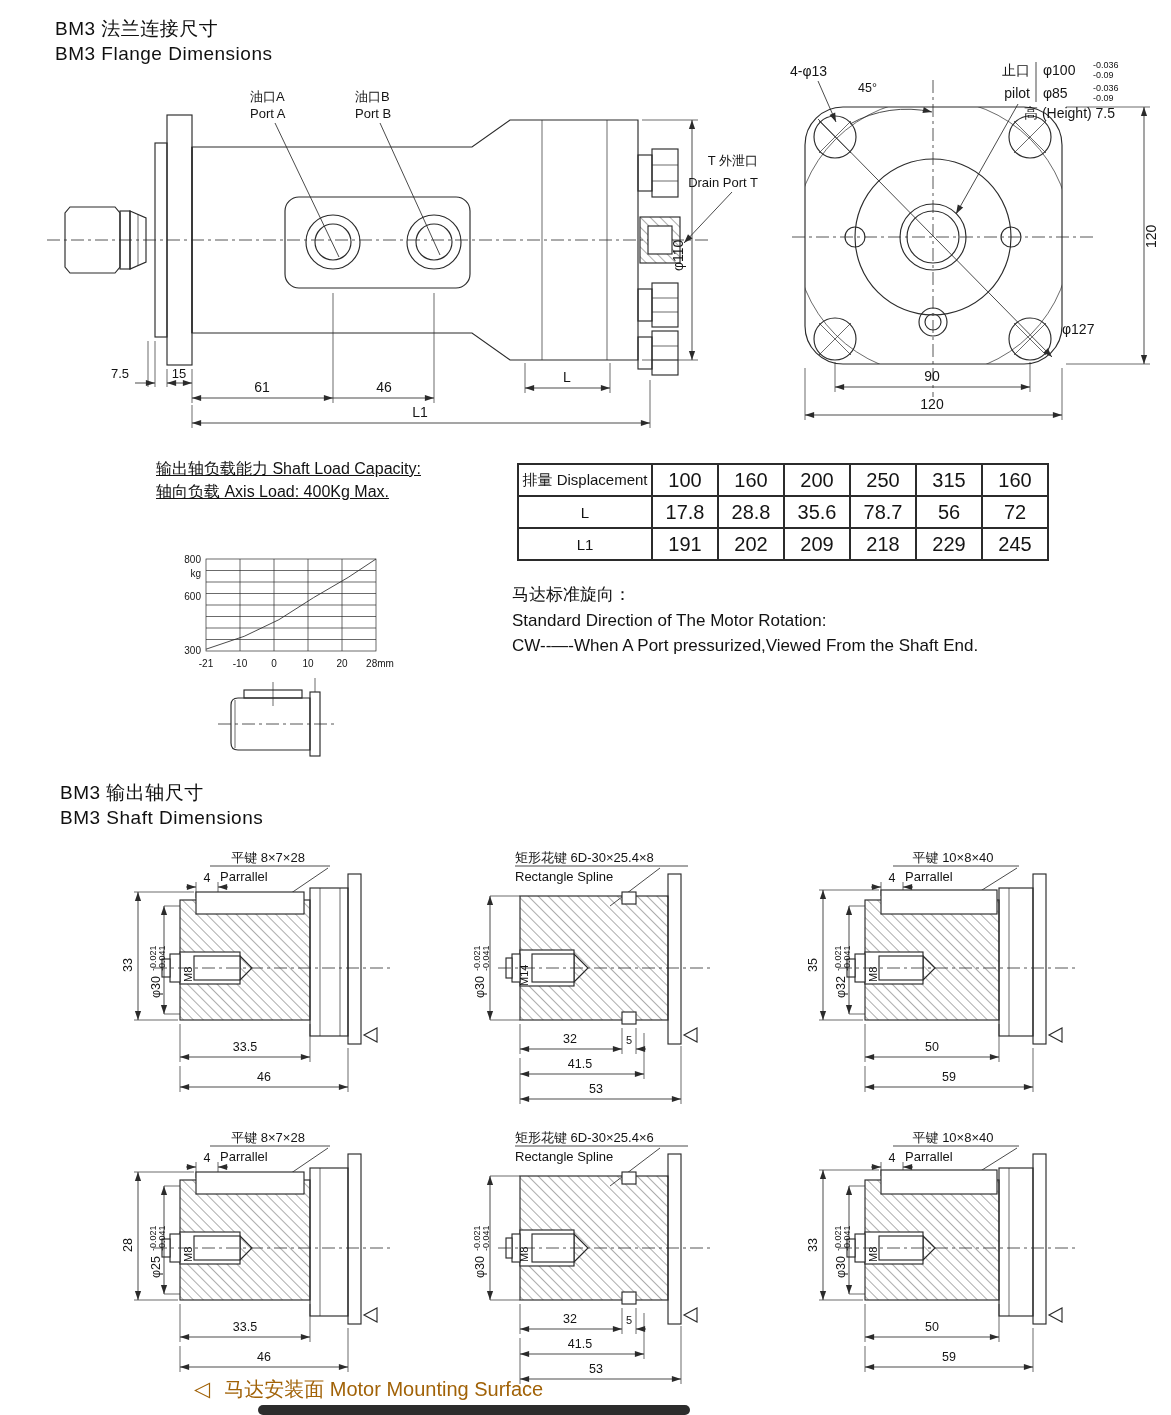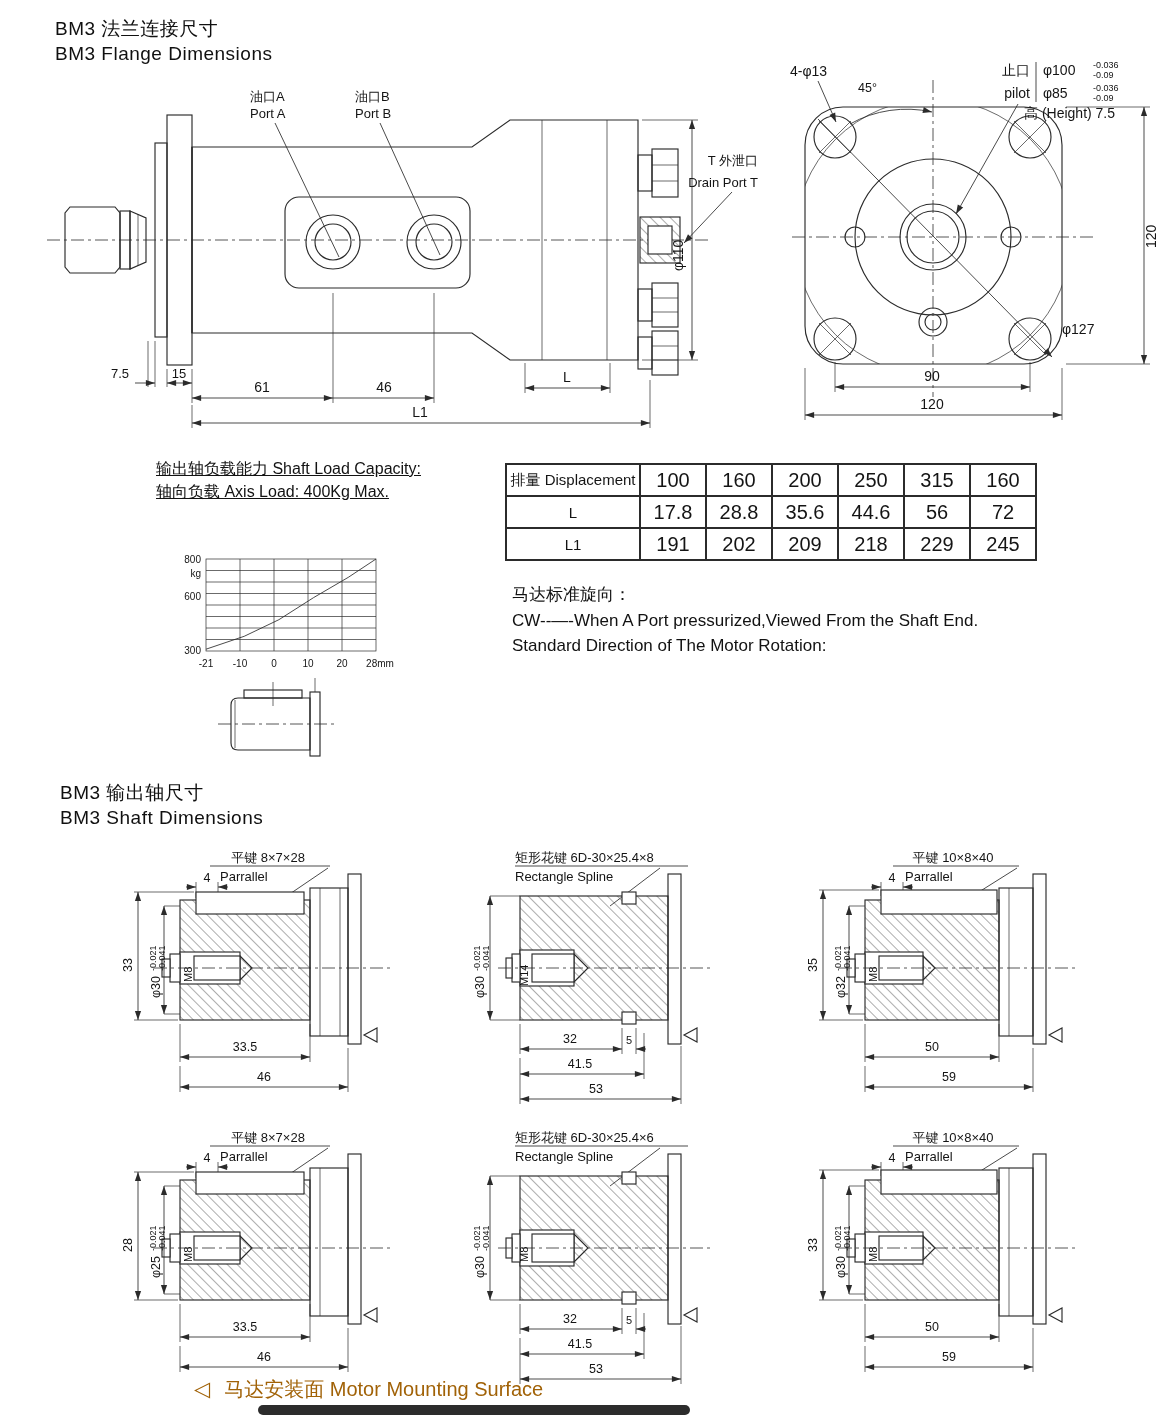--- a/index.html
+++ b/index.html
@@ -2,21 +2,21 @@
 <html><head>
 <meta charset="utf-8">
 <style>
   html,body{margin:0;padding:0;background:#e8e8e8;}
   #canvas{position:relative;width:1171px;height:1415px;background:#ffffff;
     font-family:"Liberation Sans","DejaVu Sans",sans-serif;color:#151515;overflow:hidden;}
   .abs{position:absolute;}
   .title{font-size:19px;line-height:1.32;color:#101010;letter-spacing:.5px;}
   .note{font-size:16px;line-height:1.42;color:#121212;text-decoration:underline;}
   .note2{font-size:17px;line-height:1.5;color:#121212;}
-  table.dim{border-collapse:collapse;table-layout:fixed;}
+  table.dim{border-collapse:collapse;table-layout:fixed;margin-left:12px;}
   table.dim td{border:2px solid #2b2b2b;text-align:center;vertical-align:middle;
     font-size:20px;height:30px;padding:0 2px;color:#141414;}
   table.dim td.c0{width:128px;font-size:15px;}
   table.dim td.cv{width:60px;}
   
   svg{display:block;overflow:visible;}
   svg line,svg path,svg rect,svg circle,svg polyline,svg polygon{
     fill:none;stroke:#2b2b2b;stroke-width:1.15;}
   svg marker path{fill:#2b2b2b;stroke:none;}
   svg pattern line{stroke:#4a4a4a;stroke-width:.9;}
@@ -219,21 +219,21 @@
       <td class="cv">200</td>
       <td class="cv">250</td>
       <td class="cv">315</td>
       <td class="cv">160</td>
     </tr>
     <tr>
       <td class="c0">L</td>
       <td>17.8</td>
       <td>28.8</td>
       <td>35.6</td>
-      <td>44.6</td>
+      <td>78.7</td>
       <td>56</td>
       <td>72</td>
     </tr>
     <tr>
       <td class="c0">L1</td>
       <td>191</td>
       <td>202</td>
       <td>209</td>
       <td>218</td>
       <td>229</td>
@@ -265,22 +265,22 @@
     <text x="38" y="114" text-anchor="middle" class="t10">-21</text>
     <text x="72" y="114" text-anchor="middle" class="t10">-10</text>
     <text x="106" y="114" text-anchor="middle" class="t10">0</text>
     <text x="140" y="114" text-anchor="middle" class="t10">10</text>
     <text x="174" y="114" text-anchor="middle" class="t10">20</text>
     <text x="212" y="114" text-anchor="middle" class="t10">28mm</text>
   </svg>
 
   <div class="abs note2" style="left:512px;top:582px">
     <div>马达标准旋向：</div>
+    <div>Standard Direction of The Motor Rotation:</div>
     <div>CW--—-When A Port pressurized,Viewed From the Shaft End.</div>
-    <div>Standard Direction of The Motor Rotation:</div>
   </div>
 
   <svg class="abs" style="left:212px;top:676px" width="130" height="88" viewBox="0 0 130 88">
     <path d="M26,22 H98 V74 H26 Q19,74 19,67 V29 Q19,22 26,22 Z"></path>
     <line x1="23" y1="24" x2="23" y2="72" class="thin"></line>
     <rect x="32" y="14" width="58" height="8"></rect>
     <line x1="61" y1="6" x2="61" y2="30" class="thin"></line>
     <rect x="98" y="16" width="10" height="64"></rect>
     <line x1="103" y1="2" x2="103" y2="16" class="thin"></line>
     <line class="c" x1="6" y1="48" x2="124" y2="48"></line>

